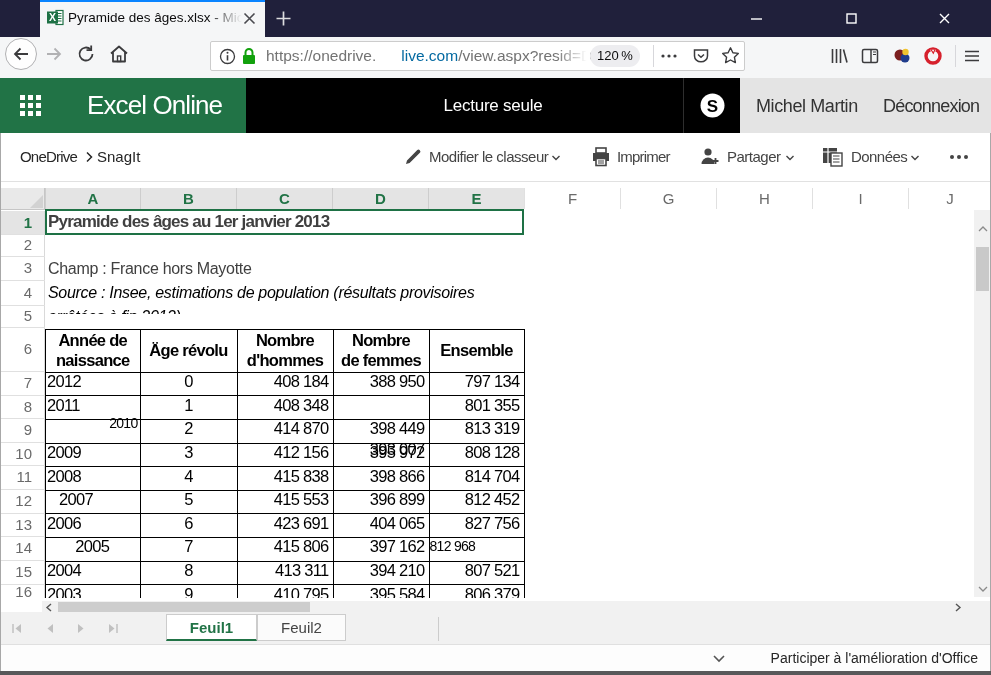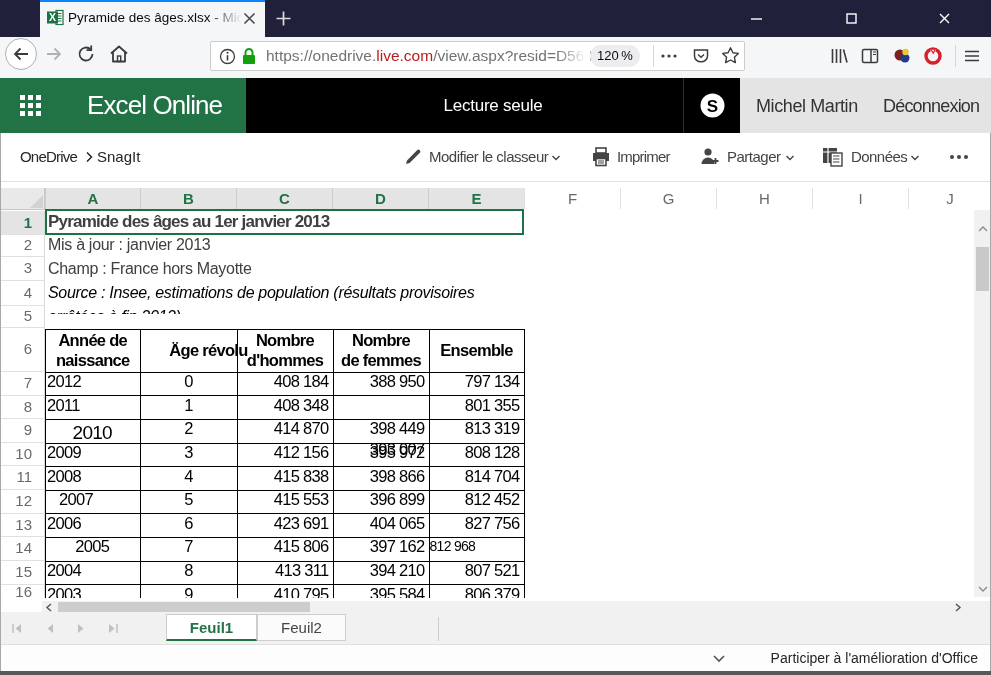--- a/index.html
+++ b/index.html
@@ -69,21 +69,21 @@
   <div class="abs" style="left:210px;top:4px;width:535px;height:30px;background:#fff;border:1px solid #ccc;border-radius:2px;"></div>
   <svg class="abs" style="left:219px;top:11px;" width="17" height="17" viewBox="0 0 17 17">
     <circle cx="8.5" cy="8.5" r="7" fill="none" stroke="#3b3b3d" stroke-width="1.3"></circle>
     <circle cx="8.5" cy="4.8" r="1" fill="#3b3b3d"></circle>
     <path d="M8.5 7.2 V12.5" stroke="#3b3b3d" stroke-width="1.6"></path>
   </svg>
   <svg class="abs" style="left:240px;top:10px;" width="18" height="18" viewBox="0 0 18 18">
     <rect x="3" y="8" width="12" height="9" rx="1" fill="#12a10d"></rect>
     <path d="M5.5 8 V5.5 A3.5 3.5 0 0 1 12.5 5.5 V8" fill="none" stroke="#12a10d" stroke-width="2"></path>
   </svg>
-  <div class="abs" style="left:266px;top:10px;width:330px;height:20px;font-size:15.5px;white-space:nowrap;overflow:hidden;color:#737373;">https://onedrive.<span style="color:#b91c1c;">live.com</span>/view.aspx?resid=D560</div>
+  <div class="abs" style="left:266px;top:10px;width:330px;height:20px;font-size:15.5px;white-space:nowrap;overflow:hidden;color:#737373;">https://onedrive.<span style="color:#0369a1;margin-left:25px;">live.com</span>/view.aspx?resid=D560</div>
   <div class="abs" style="left:556px;top:10px;width:34px;height:20px;background:linear-gradient(to right,rgba(255,255,255,0),#fff 90%);"></div>
 
   <div class="abs" style="left:590px;top:8px;width:50px;height:22px;background:#ededf0;border-radius:11px;font-size:13px;color:#0c0c0d;text-align:center;line-height:22px;">120 %</div>
   <div class="abs" style="left:653px;top:8px;width:1px;height:22px;background:#d7d7db;"></div>
 
   <svg class="abs" style="left:660px;top:10px;" width="18" height="18" viewBox="0 0 18 18">
     <circle cx="3" cy="9" r="1.6" fill="#3b3b3d"></circle>
       <circle cx="9" cy="9" r="1.6" fill="#3b3b3d"></circle>
       <circle cx="15" cy="9" r="1.6" fill="#3b3b3d"></circle>
   </svg>
@@ -256,21 +256,20 @@
   <div class="abs" style="left:0;top:258.8px;width:45px;height:1px;background:#e0e0e0;"></div>
   <div class="abs" style="left:0;top:282.4px;width:45px;height:1px;background:#e0e0e0;"></div>
   <div class="abs" style="left:0;top:306.0px;width:45px;height:1px;background:#e0e0e0;"></div>
   <div class="abs" style="left:0;top:329.6px;width:45px;height:1px;background:#e0e0e0;"></div>
   <div class="abs" style="left:0;top:353.3px;width:45px;height:1px;background:#e0e0e0;"></div>
   <div class="abs" style="left:0;top:376.9px;width:45px;height:1px;background:#e0e0e0;"></div>
   <div class="abs" style="left:0;top:400.5px;width:45px;height:1px;background:#e0e0e0;"></div>
 
   <div class="cellL" style="left:48px;top:28.5px;font-weight:bold;font-size:17px;letter-spacing:-0.8px;white-space:nowrap;">Pyramide des âges au 1er janvier 2013</div>
   <div class="abs" style="left:45px;top:26px;width:479px;height:26px;border:2px solid #1e7145;"></div>
-  <div class="cellL" style="left:48px;top:53px;font-size:16px;letter-spacing:-0.3px;white-space:nowrap;">Mis à jour : janvier 2013</div>
   <div class="cellL" style="left:48px;top:77px;font-size:16px;letter-spacing:-0.3px;white-space:nowrap;">Champ : France hors Mayotte</div>
   <div class="abs" style="left:48px;top:97.5px;width:520px;height:33px;overflow:hidden;font-style:italic;font-size:16px;letter-spacing:-0.3px;line-height:24px;color:#000;white-space:nowrap;">Source : Insee, estimations de population (résultats provisoires<br>arrêtées à fin 2012)</div>
 
   <div class="abs" style="left:45px;top:145.8px;width:479.5px;height:1px;background:#000;"></div>
   <div class="abs" style="left:45px;top:188.7px;width:479.5px;height:1px;background:#000;"></div>
   <div class="abs" style="left:45px;top:212.4px;width:479.5px;height:1px;background:#000;"></div>
   <div class="abs" style="left:45px;top:236.0px;width:479.5px;height:1px;background:#000;"></div>
   <div class="abs" style="left:45px;top:259.6px;width:479.5px;height:1px;background:#000;"></div>
   <div class="abs" style="left:45px;top:283.2px;width:479.5px;height:1px;background:#000;"></div>
   <div class="abs" style="left:45px;top:306.8px;width:479.5px;height:1px;background:#000;"></div>
@@ -278,35 +277,35 @@
   <div class="abs" style="left:45px;top:354.0px;width:479.5px;height:1px;background:#000;"></div>
   <div class="abs" style="left:45px;top:377.6px;width:479.5px;height:1px;background:#000;"></div>
   <div class="abs" style="left:45px;top:401.2px;width:479.5px;height:1px;background:#000;"></div>
   <div class="abs" style="left:45px;top:145.8px;width:1px;height:283.2px;background:#000;"></div>
   <div class="abs" style="left:139.5px;top:145.8px;width:1px;height:283.2px;background:#000;"></div>
   <div class="abs" style="left:236.5px;top:145.8px;width:1px;height:283.2px;background:#000;"></div>
   <div class="abs" style="left:332.5px;top:145.8px;width:1px;height:283.2px;background:#000;"></div>
   <div class="abs" style="left:428.5px;top:145.8px;width:1px;height:283.2px;background:#000;"></div>
   <div class="abs" style="left:523.5px;top:145.8px;width:1px;height:283.2px;background:#000;"></div>
   <div class="abs" style="left:46px;top:147px;width:93.5px;height:41px;display:flex;align-items:center;justify-content:center;text-align:center;font-size:16.5px;font-weight:bold;letter-spacing:-0.7px;line-height:19.5px;">Année de<br>naissance</div>
-  <div class="abs" style="left:140.5px;top:147px;width:96.0px;height:41px;display:flex;align-items:center;justify-content:center;text-align:center;font-size:16.5px;font-weight:bold;letter-spacing:-0.7px;line-height:19.5px;margin-left:20px;">Äge révolu</div>
+  <div class="abs" style="left:140.5px;top:147px;width:96.0px;height:41px;display:flex;align-items:center;justify-content:center;text-align:center;font-size:16.5px;font-weight:bold;letter-spacing:-0.7px;line-height:19.5px;">Äge révolu</div>
   <div class="abs" style="left:237.5px;top:147px;width:95.0px;height:41px;display:flex;align-items:center;justify-content:center;text-align:center;font-size:16.5px;font-weight:bold;letter-spacing:-0.7px;line-height:19.5px;">Nombre<br>d'hommes</div>
   <div class="abs" style="left:333.5px;top:147px;width:95.0px;height:41px;display:flex;align-items:center;justify-content:center;text-align:center;font-size:16.5px;font-weight:bold;letter-spacing:-0.7px;line-height:19.5px;">Nombre<br>de femmes</div>
   <div class="abs" style="left:429.5px;top:147px;width:94.0px;height:41px;display:flex;align-items:center;justify-content:center;text-align:center;font-size:16.5px;font-weight:bold;letter-spacing:-0.7px;line-height:19.5px;">Ensemble</div>
   <div class="abs" style="left:47px;top:187.0px;width:90.5px;height:22.6px;line-height:22.6px;text-align:left;font-size:16.5px;letter-spacing:-0.7px;">2012</div>
   <div class="abs" style="left:140.5px;top:187.0px;width:96.0px;height:22.6px;line-height:22.6px;text-align:center;font-size:16.5px;letter-spacing:-0.7px;">0</div>
   <div class="abs" style="left:237.5px;top:187.0px;width:91.0px;height:22.6px;line-height:22.6px;text-align:right;font-size:16.5px;letter-spacing:-0.7px;">408 184</div>
   <div class="abs" style="left:333.5px;top:187.0px;width:91.0px;height:22.6px;line-height:22.6px;text-align:right;font-size:16.5px;letter-spacing:-0.7px;">388 950</div>
   <div class="abs" style="left:429.5px;top:187.0px;width:90.0px;height:22.6px;line-height:22.6px;text-align:right;font-size:16.5px;letter-spacing:-0.7px;">797 134</div>
   <div class="abs" style="left:47px;top:210.7px;width:90.5px;height:22.6px;line-height:22.6px;text-align:left;font-size:16.5px;letter-spacing:-0.7px;">2011</div>
   <div class="abs" style="left:140.5px;top:210.7px;width:96.0px;height:22.6px;line-height:22.6px;text-align:center;font-size:16.5px;letter-spacing:-0.7px;">1</div>
   <div class="abs" style="left:237.5px;top:210.7px;width:91.0px;height:22.6px;line-height:22.6px;text-align:right;font-size:16.5px;letter-spacing:-0.7px;">408 348</div>
   <div class="abs" style="left:333.5px;top:210.7px;width:91.0px;height:22.6px;line-height:22.6px;text-align:right;font-size:16.5px;letter-spacing:-0.7px;margin-top:44px;">393 007</div>
   <div class="abs" style="left:429.5px;top:210.7px;width:90.0px;height:22.6px;line-height:22.6px;text-align:right;font-size:16.5px;letter-spacing:-0.7px;">801 355</div>
-  <div class="abs" style="left:47px;top:239px;width:90.5px;height:22.6px;line-height:22.6px;text-align:center;font-size:19px;letter-spacing:-0.7px;">2010</div>
+  <div class="abs" style="left:47px;top:229px;width:90.5px;height:22.6px;line-height:22.6px;text-align:right;font-size:14px;letter-spacing:-0.7px;">2010</div>
   <div class="abs" style="left:140.5px;top:234.3px;width:96.0px;height:22.6px;line-height:22.6px;text-align:center;font-size:16.5px;letter-spacing:-0.7px;">2</div>
   <div class="abs" style="left:237.5px;top:234.3px;width:91.0px;height:22.6px;line-height:22.6px;text-align:right;font-size:16.5px;letter-spacing:-0.7px;">414 870</div>
   <div class="abs" style="left:333.5px;top:234.3px;width:91.0px;height:22.6px;line-height:22.6px;text-align:right;font-size:16.5px;letter-spacing:-0.7px;">398 449</div>
   <div class="abs" style="left:429.5px;top:234.3px;width:90.0px;height:22.6px;line-height:22.6px;text-align:right;font-size:16.5px;letter-spacing:-0.7px;">813 319</div>
   <div class="abs" style="left:47px;top:257.9px;width:90.5px;height:22.6px;line-height:22.6px;text-align:left;font-size:16.5px;letter-spacing:-0.7px;">2009</div>
   <div class="abs" style="left:140.5px;top:257.9px;width:96.0px;height:22.6px;line-height:22.6px;text-align:center;font-size:16.5px;letter-spacing:-0.7px;">3</div>
   <div class="abs" style="left:237.5px;top:257.9px;width:91.0px;height:22.6px;line-height:22.6px;text-align:right;font-size:16.5px;letter-spacing:-0.7px;">412 156</div>
   <div class="abs" style="left:333.5px;top:257.9px;width:91.0px;height:22.6px;line-height:22.6px;text-align:right;font-size:16.5px;letter-spacing:-0.7px;">395 972</div>
   <div class="abs" style="left:429.5px;top:257.9px;width:90.0px;height:22.6px;line-height:22.6px;text-align:right;font-size:16.5px;letter-spacing:-0.7px;">808 128</div>
   <div class="abs" style="left:47px;top:281.5px;width:90.5px;height:22.6px;line-height:22.6px;text-align:left;font-size:16.5px;letter-spacing:-0.7px;">2008</div>

